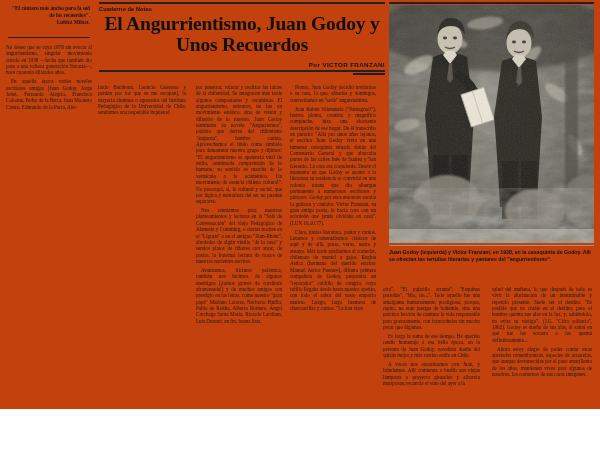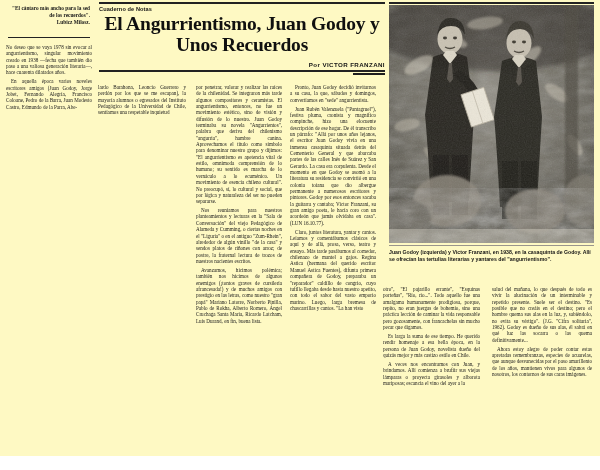--- a/index.html
+++ b/index.html
@@ -10,22 +10,22 @@
   body {
     width: 600px;
     height: 470px;
     overflow: hidden;
     font-family: "Liberation Serif", serif;
     color: #151515;
   }
   .page {
     position: relative;
     width: 600px;
-    height: 456px;
-    background: #fef9c3;
+    height: 409px;
+    background: #c2410c;
     box-sizing: border-box;
   }
 
   
   .col {
     position: absolute;
     font-family: "Liberation Serif", serif;
     font-size: 5.1px;
     line-height: 6.35px;
     text-align: justify;

